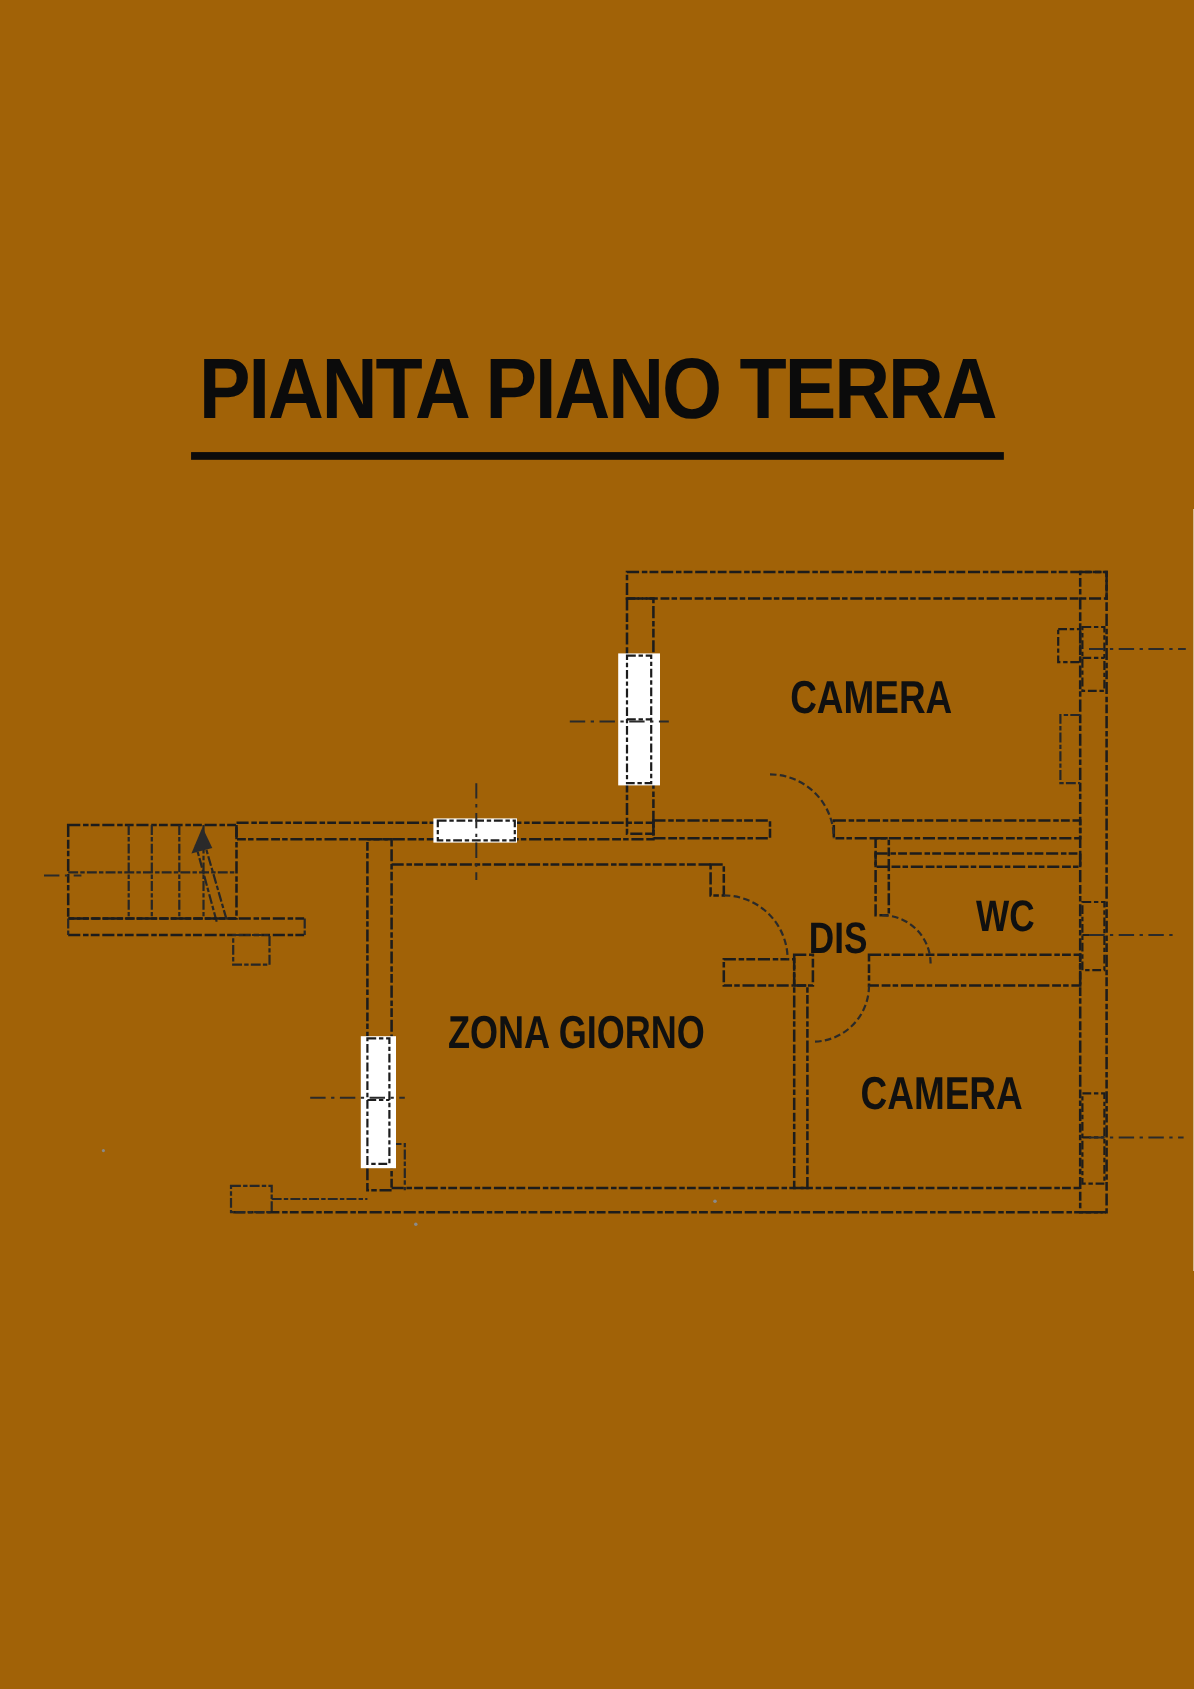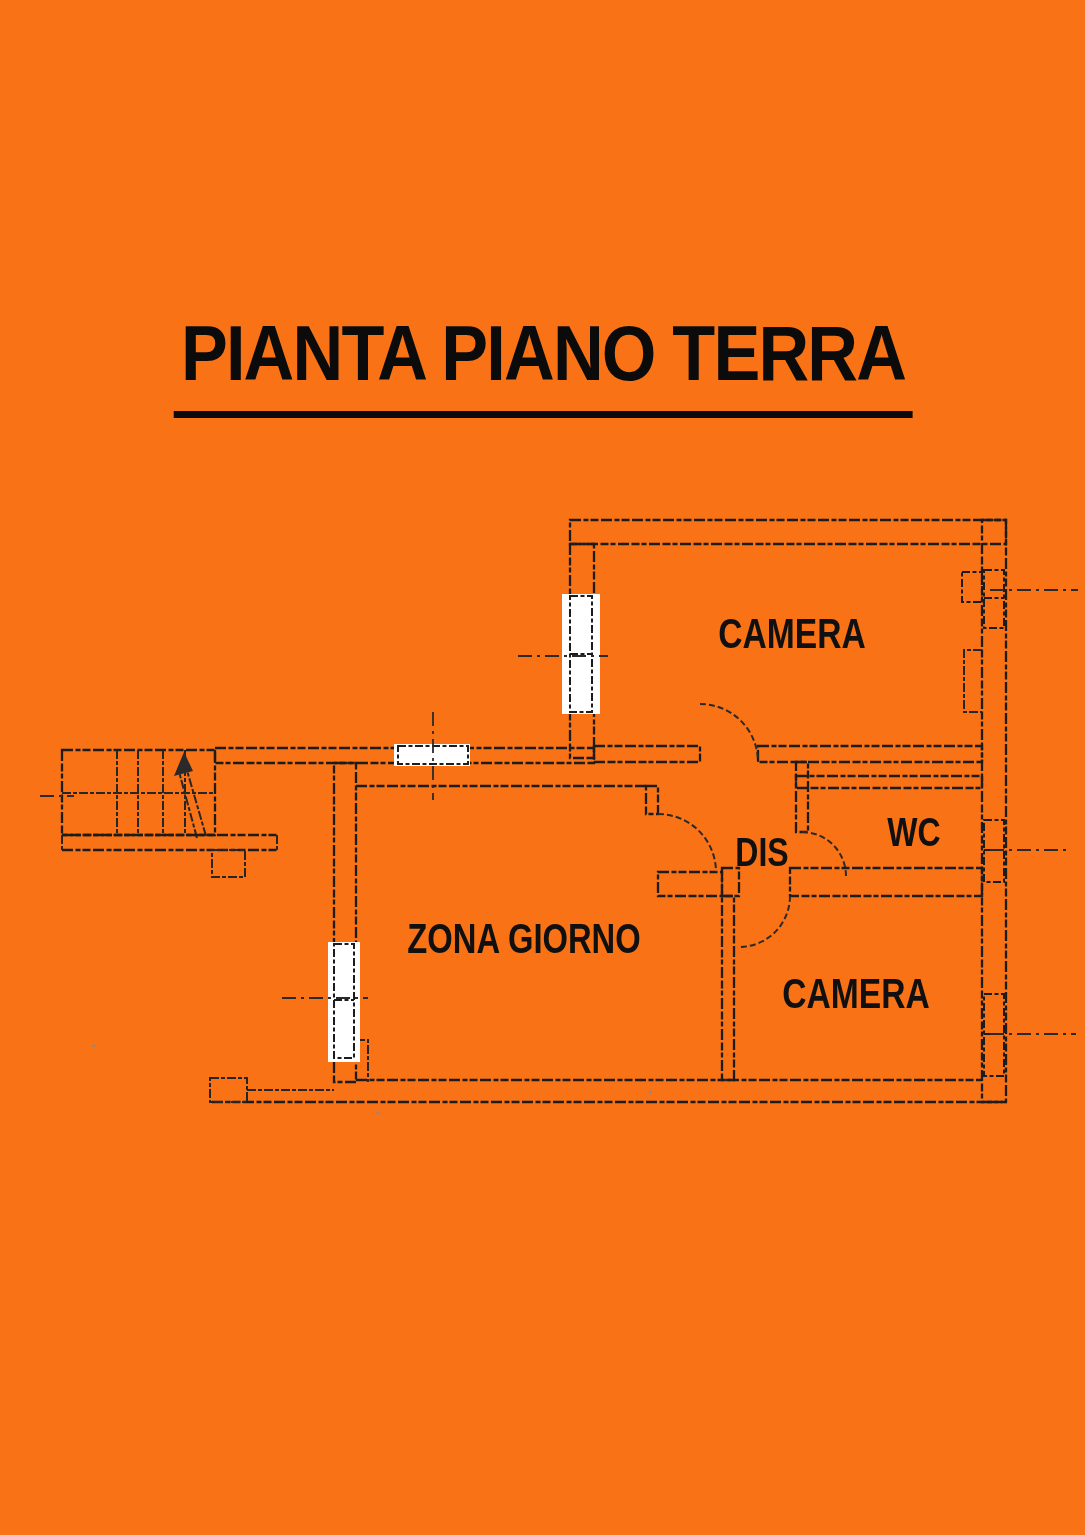--- a/index.html
+++ b/index.html
@@ -1,19 +1,19 @@
 <!DOCTYPE html>
 <html><head>
 <meta charset="utf-8">
 <style>
   html,body { margin:0; padding:0; background:#ffffff; }
   .page {
     position:relative;
     width:1085px; height:1535px;
-    background:#f97316;
+    background:#a16207;
     overflow:hidden;
     font-family:"Liberation Sans", sans-serif;
   }
   .title {
     position:absolute;
     top:308px; left:50%;
     transform:translateX(-50%) scaleX(0.9);
     white-space:nowrap;
     margin:0; padding:0 8px 12px;
     font-weight:bold; font-size:78px; letter-spacing:-2px;

